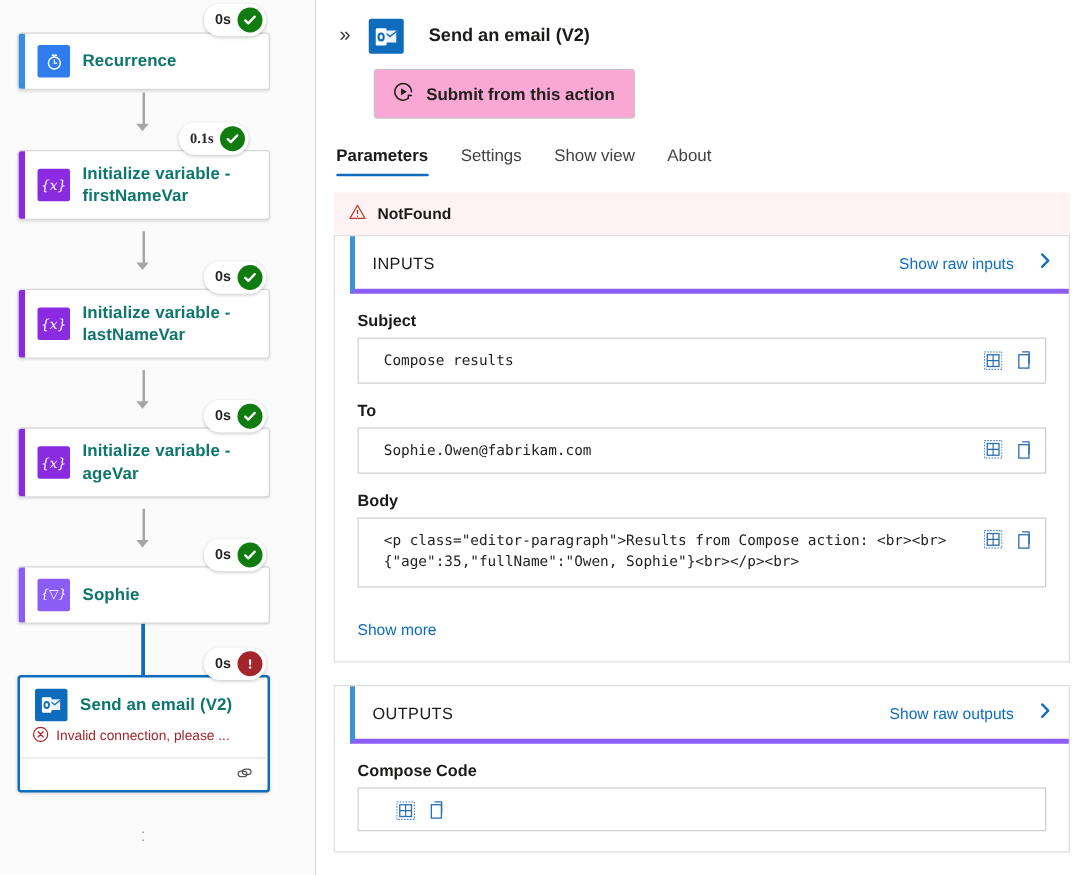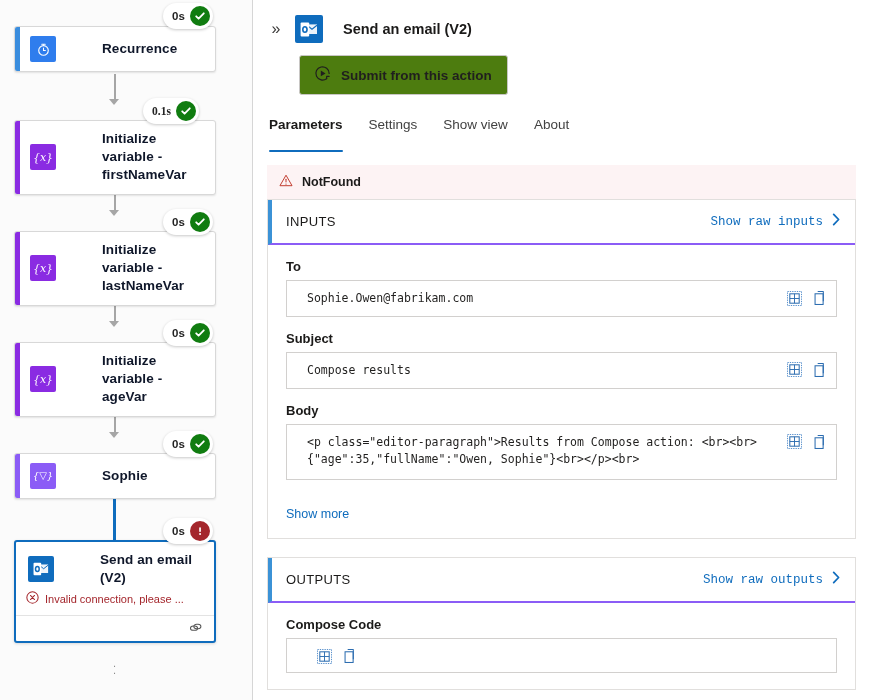--- a/index.html
+++ b/index.html
@@ -45,22 +45,22 @@
     padding: 9px 8px 9px 10px;
     display: flex; align-items: center; gap: 10px;
   }
   .node-icon {
     width: 26px; height: 26px; flex: 0 0 26px;
     border-radius: 2px;
     display: flex; align-items: center; justify-content: center;
     color: #fff; font-size: 12px; line-height: 1;
   }
   .node-title {
-    font-size: 13.5px; font-weight: 600; color: #0f172a;
-    line-height: 1.35; letter-spacing: .1px; margin-left: 36px;
+    font-size: 13.5px; font-weight: 600; color: #0f766e;
+    line-height: 1.35; letter-spacing: .1px;
   }
 
   .node.selected {
     border: 2px solid #0f6cbd;
     box-shadow: 0 1px 3px rgba(0,0,0,0.14);
   }
   .node.selected .node-body { padding-left: 9px; }
   .node-err-row {
     display: flex; align-items: center; gap: 6px;
     padding: 0 10px 9px 10px;
@@ -133,35 +133,35 @@
     background: #0f6cbd;
     display: flex; align-items: center; justify-content: center;
   }
   .hdr-title {
     font-size: 14.5px; font-weight: 600; color: #1b1a19;
     margin-left: 10px;
   }
   .submit-btn {
     margin: 12px 0 0 46px;
     display: inline-flex; align-items: center; gap: 9px;
-    background: #4d7c0f; border: 1px solid #c8c6c4; border-radius: 3px;
+    background: #f9a8d4; border: 1px solid #c8c6c4; border-radius: 3px;
     padding: 8px 15px 8px 13px;
     font-size: 13.5px; font-weight: 600; color: #201f1e;
     cursor: pointer;
   }
 
   .tabs {
     margin: 22px 0 0 14px;
     display: flex; align-items: flex-end; gap: 26px;
     padding-left: 2px;
   }
   .tab {
     position: relative;
     font-size: 13.5px; color: #424242; cursor: pointer;
-    padding-bottom: 20px;
+    padding-bottom: 9px;
   }
   .tab.active { color: #1b1a19; font-weight: 700; }
   .tab.active::after {
     content: ""; position: absolute; left: 0; right: 0; bottom: 0;
     height: 2.5px; background: #0f6cbd; border-radius: 2px;
   }
 
   .err-banner {
     margin: 13px 14px 0 14px;
     background: #fdf3f4;
@@ -173,28 +173,29 @@
   .section {
     margin: 0 14px;
     border: 1px solid #e1dfdd;
     background: #fff;
   }
   .section.spaced { margin-top: 18px; }
   .section-head {
     display: flex; align-items: center; justify-content: space-between;
     border-left: 4px solid #3b92d6;
     padding: 13px 14px 13px 14px;
-    border-bottom: 2px solid #8b5cf6;
+    border-bottom: 4px solid #8b5cf6;
+    margin-left: 12px;
   }
   .section-title {
     font-size: 13px; font-weight: 400; color: #1b1a19; letter-spacing: .35px;
   }
   .show-raw {
-    display: flex; align-items: center; gap: 8px;
-    font-size: 12.5px; color: #0f6cbd; cursor: pointer; font-family: Liberation Mono, monospace;
+    display: flex; align-items: flex-end; gap: 20px;
+    font-size: 12.5px; color: #0f6cbd; cursor: pointer;
   }
   .section-body { padding: 14px 18px 16px 18px; }
 
   .field { margin-bottom: 14px; }
   .field:last-child { margin-bottom: 0; }
   .field-label {
     font-size: 13px; font-weight: 600; color: #1b1a19;
     margin-bottom: 6px;
   }
   .field-box {
@@ -428,45 +429,45 @@
           <span>
             <svg width="10" height="13" viewBox="0 0 10 14">
                 <path d="M2.5 1.6 L7.8 7 L2.5 12.4" fill="none" stroke="#0f6cbd" stroke-width="1.9" stroke-linecap="round" stroke-linejoin="round"></path>
               </svg>
           </span>
         </span>
       </div>
       <div class="section-body">
 
         <div class="field">
-          <div class="field-label">To</div>
+          <div class="field-label">Subject</div>
           <div class="field-box">
-            <div class="field-value">Sophie.Owen@fabrikam.com</div>
+            <div class="field-value">Compose results</div>
             <div class="field-actions">
               <span class="icon-btn">
                 <svg width="15" height="15" viewBox="0 0 16 16">
                   <rect x="0.5" y="0.5" width="15" height="15" fill="none" stroke="#4a86c8" stroke-width="1" stroke-dasharray="1.4 1.1"></rect>
                   <rect x="3" y="3" width="10" height="10" fill="none" stroke="#2b6cb0" stroke-width="1.1"></rect>
                   <path d="M3 8 H13 M8 3 V13" stroke="#2b6cb0" stroke-width="1"></path>
                 </svg>
               </span>
               <span class="icon-btn">
                 <svg width="15" height="16" viewBox="0 0 16 17">
                   <path d="M5 1.5 h6 l0 0 v10.5" fill="none" stroke="#2b6cb0" stroke-width="1.1" stroke-linejoin="round"></path>
                   <rect x="2.2" y="4" width="8.6" height="11.4" fill="none" stroke="#2b6cb0" stroke-width="1.1"></rect>
                 </svg>
               </span>
             </div>
           </div>
         </div>
 
         <div class="field">
-          <div class="field-label">Subject</div>
+          <div class="field-label">To</div>
           <div class="field-box">
-            <div class="field-value">Compose results</div>
+            <div class="field-value">Sophie.Owen@fabrikam.com</div>
             <div class="field-actions">
               <span class="icon-btn">
                 <svg width="15" height="15" viewBox="0 0 16 16">
                   <rect x="0.5" y="0.5" width="15" height="15" fill="none" stroke="#4a86c8" stroke-width="1" stroke-dasharray="1.4 1.1"></rect>
                   <rect x="3" y="3" width="10" height="10" fill="none" stroke="#2b6cb0" stroke-width="1.1"></rect>
                   <path d="M3 8 H13 M8 3 V13" stroke="#2b6cb0" stroke-width="1"></path>
                 </svg>
               </span>
               <span class="icon-btn">
                 <svg width="15" height="16" viewBox="0 0 16 17">

